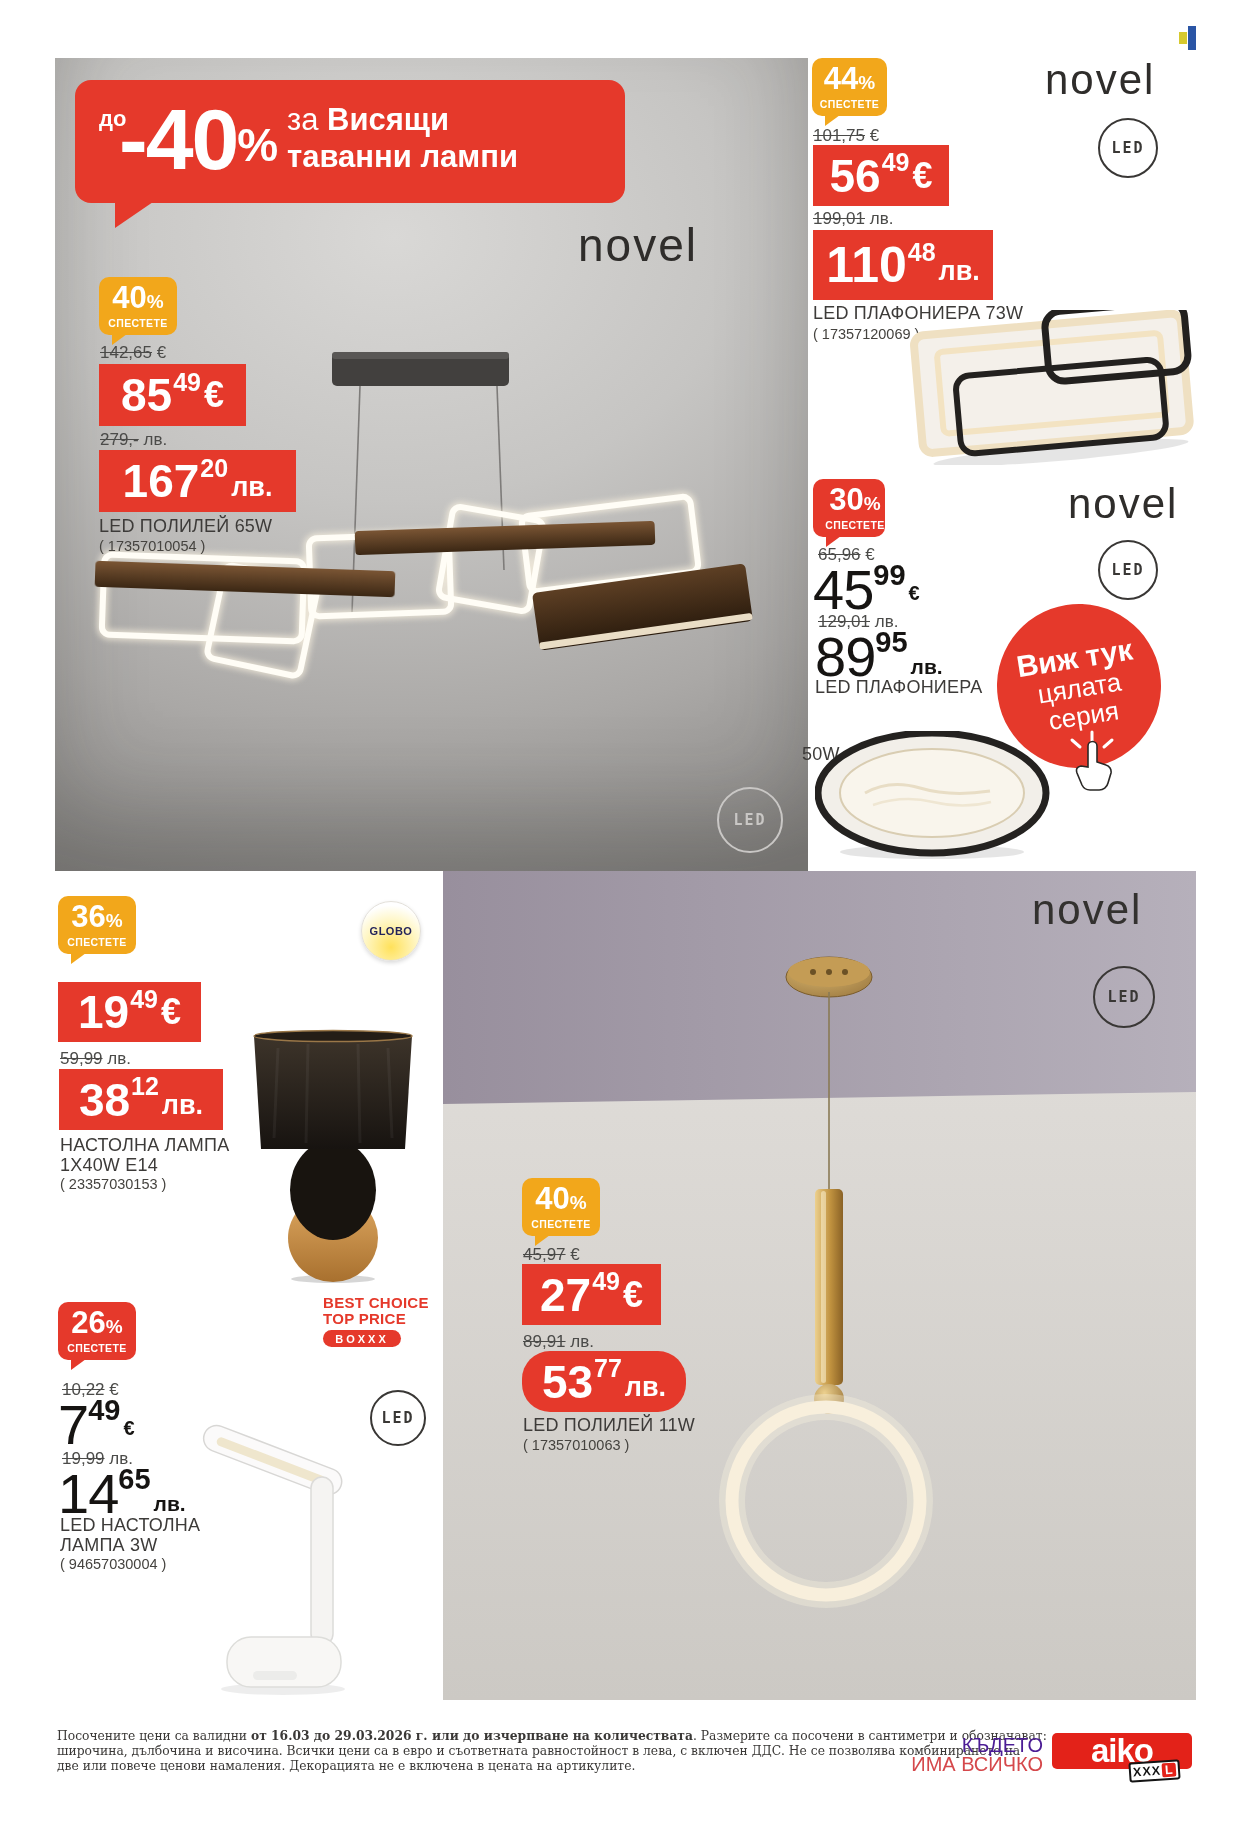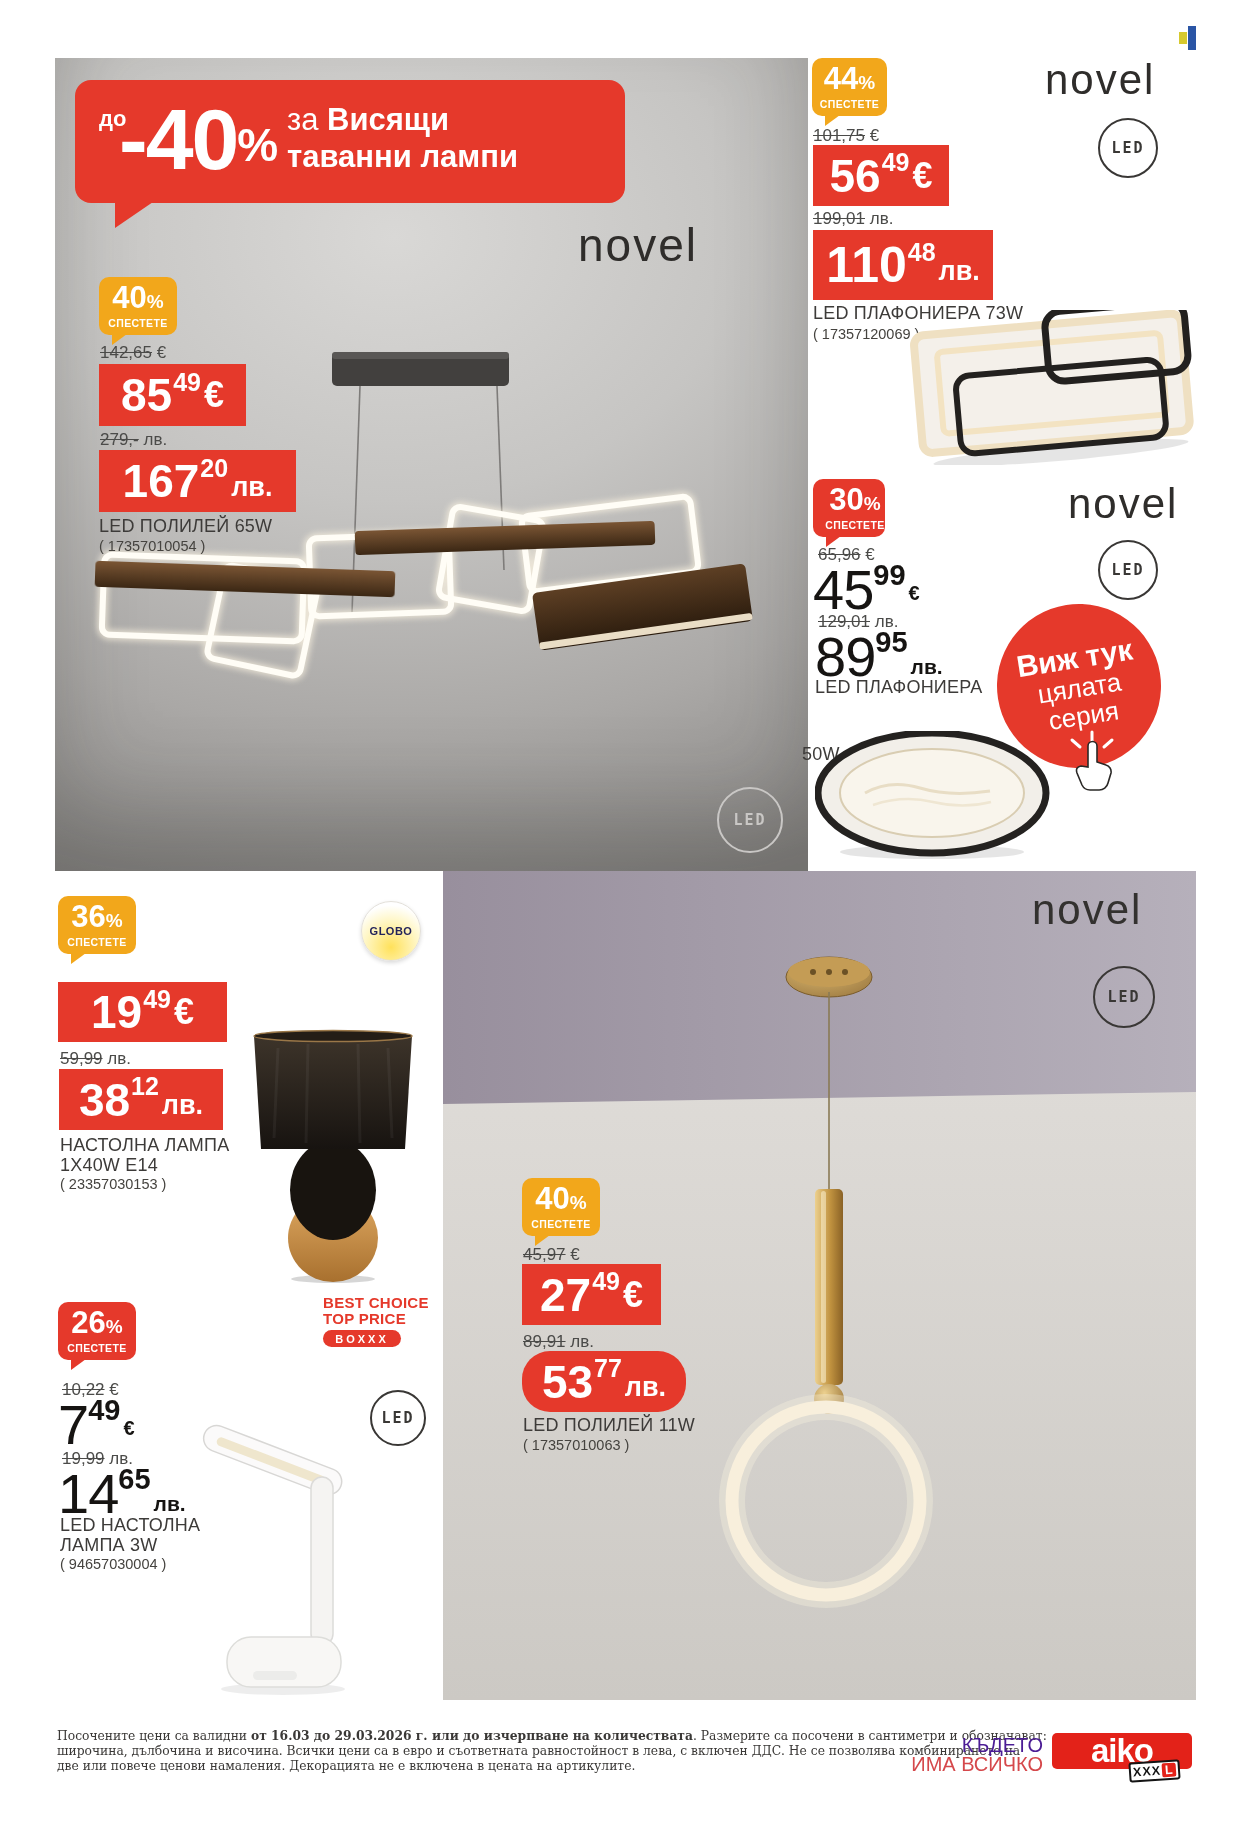--- a/index.html
+++ b/index.html
@@ -253,21 +253,21 @@
       <path d="M50 62 q25 -14 55 -5 t70 3" stroke="#e8ddc5" stroke-width="3" fill="none"></path>
       <path d="M58 74 q30 -10 60 -3 t58 0" stroke="#efe6d2" stroke-width="2.5" fill="none"></path>
     </svg>
   </div>
 
   <div class="badge orange" style="left:58px;top:896px;">
     <div class="pct"><span>36</span><span class="ps">%</span></div>
     <div class="lbl">СПЕСТЕТЕ</div>
   </div>
   <div class="old" style="left:58px;top:962px;margin-top:42px;"><span class="num">30,67</span> <span>€</span></div>
-  <div class="pbox" style="left:58px;top:982px;width:169px;height:60px;">
+  <div class="pbox" style="left:58px;top:982px;width:143px;height:60px;">
       <span class="m">19</span>
       <span class="s">49</span>
       <span class="ce">€</span>
     </div>
   <div class="old" style="left:60px;top:1049px;"><span class="num">59,99</span> <span>лв.</span></div>
   <div class="pbox" style="left:59px;top:1069px;width:164px;height:61px;">
       <span class="m">38</span>
       <span class="s">12</span>
       <span class="cl">лв.</span>
     </div>

